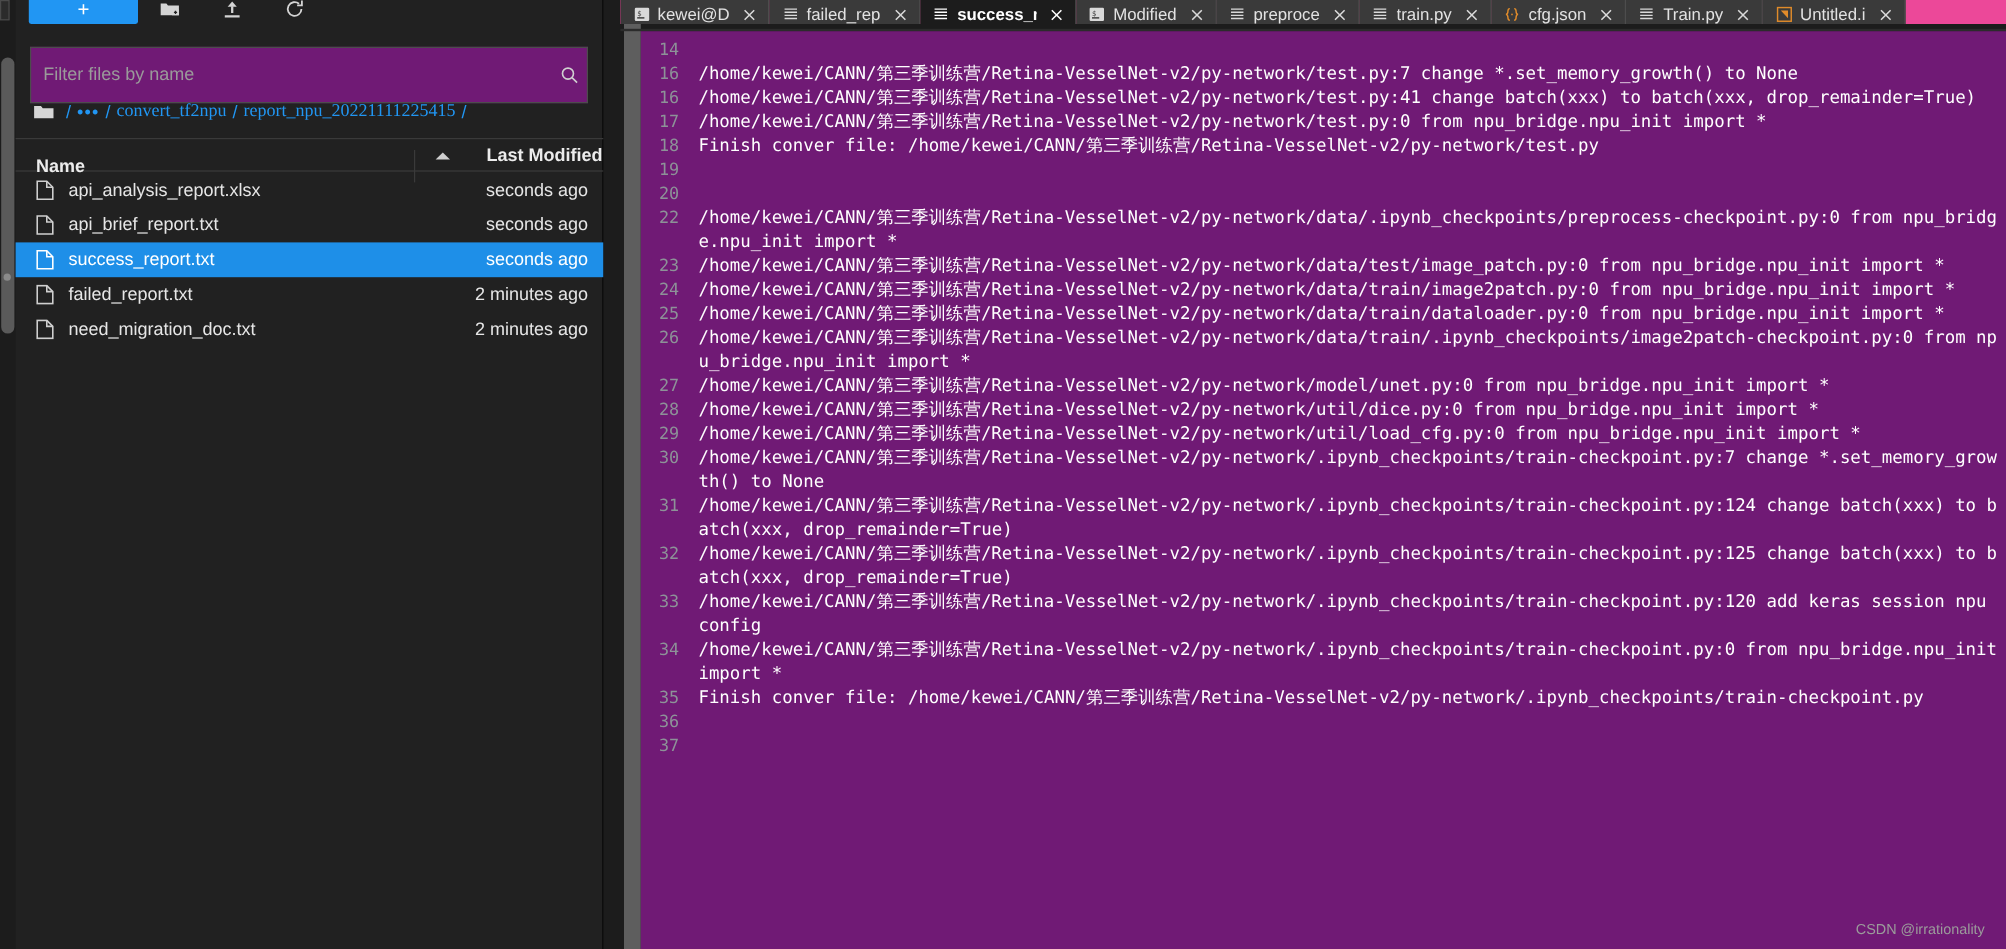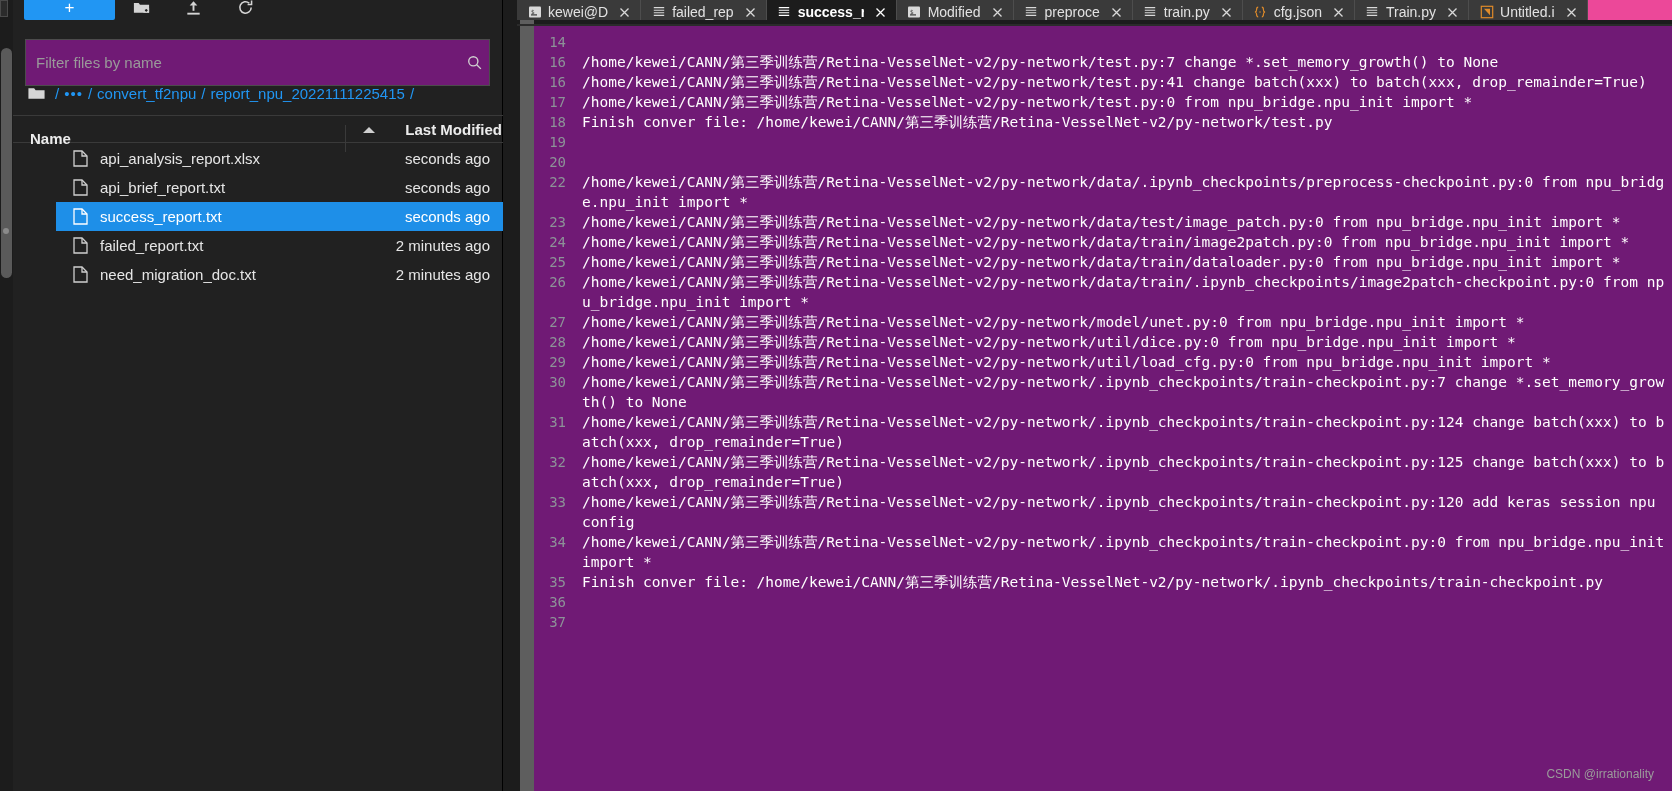--- a/index.html
+++ b/index.html
@@ -69,21 +69,21 @@
   .fb-filter .srch svg { width: 17px; height: 17px; }
 
   
   .fb-crumb {
     position: absolute; left: 27px; top: 82px; height: 22px;
     display: flex; align-items: center; gap: 0px;
     font-size: 15px; color: #2196f3;
   }
   .fb-crumb .folder-ic { width: 19px; height: 19px; margin-right: 4px; color: #d6d6d6; display:flex; align-items:center;}
   .fb-crumb .sep { color: #2196f3; padding: 0 5px; }
-  .fb-crumb .seg { color: #2196f3; cursor: pointer; }
+  .fb-crumb .seg { color: #2196f3; cursor: pointer; font-family: Liberation Serif, serif; }
   .fb-crumb .dots { color: #2196f3; letter-spacing: 1px; cursor: pointer; font-size: 15px; }
 
   
   .fb-head {
     position: absolute; left: 13px; top: 115px; width: 490px; height: 28px;
     border-top: 1px solid #3a3a3a; border-bottom: 1px solid #3a3a3a;
     display: flex; align-items: center;
   }
   .fb-head .col-name {
     width: 333px; height: 27px; line-height: 27px;
@@ -97,21 +97,21 @@
   }
   .fb-head .sortcaret {
     position: absolute; left: 17px; top: 11px;
     width: 0; height: 0; border-left: 6px solid transparent;
     border-right: 6px solid transparent; border-bottom: 6px solid #cfcfcf;
   }
 
   .fb-rows { position: absolute; left: 13px; top: 144px; width: 490px; }
   .fb-row {
     height: 29px; display: flex; align-items: center; cursor: pointer;
-    color: #e6e6e6; font-size: 15px; margin-left: 43px;
+    color: #e6e6e6; font-size: 15px;
   }
   .fb-row.sel { background: #1e8fe8; color: #ffffff; }
   .fb-row .fname { display: flex; align-items: center; padding-left: 17px; flex: 1; }
   .fb-row .ficon { width: 17px; height: 19px; margin-right: 10px; display:flex; align-items:center; }
   .fb-row .ficon svg { width: 15px; height: 17px; }
   .fb-row .fmod { padding-right: 13px; font-size: 15px; }
 
   
   .ed-panel { position: absolute; left: 503px; top: 0; width: 1169px; height: 791px; background: #1c1c1c; }
   .ed-gutterL { position: absolute; left: 0px; top: 0; width: 17px; height: 791px; background: #1c1c1c; }

